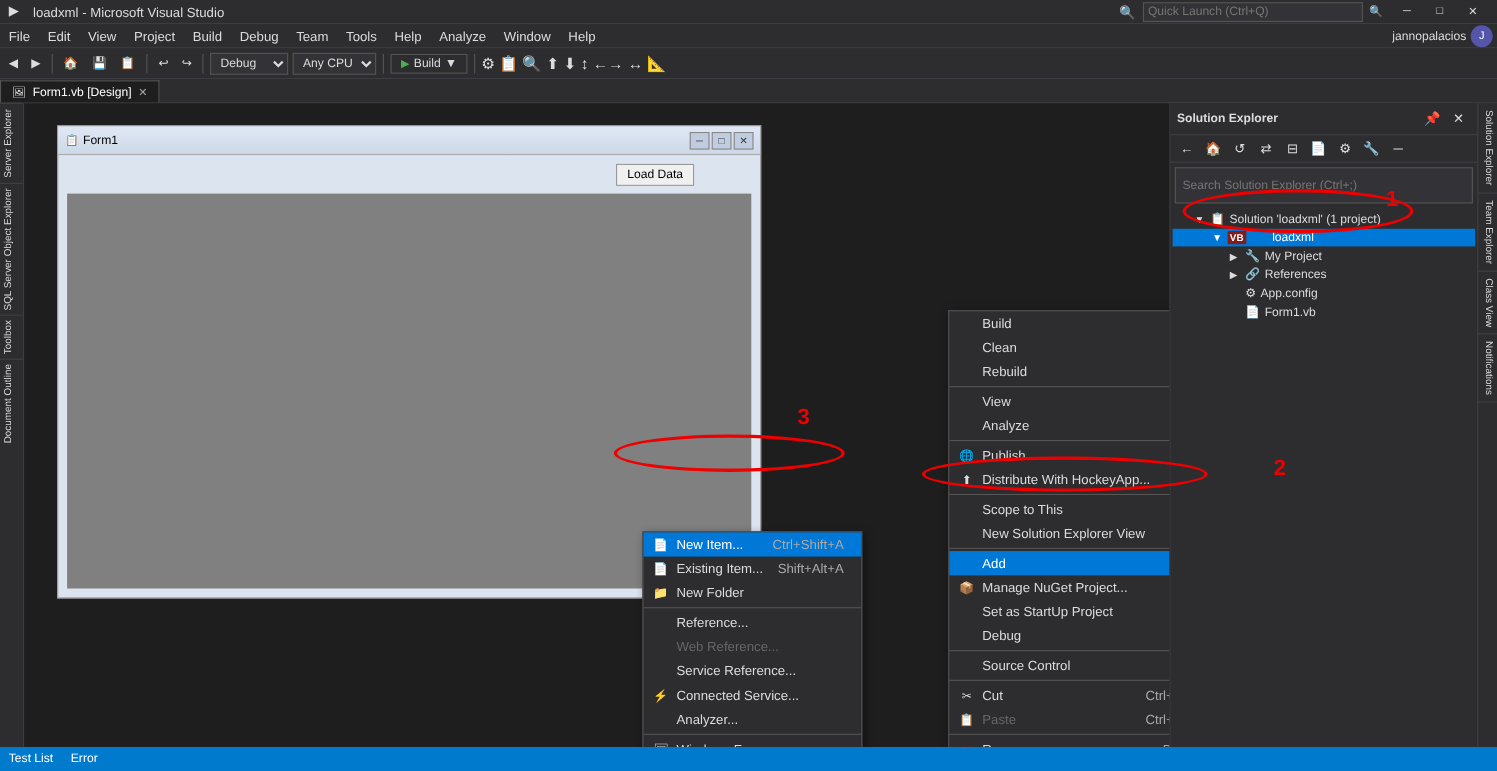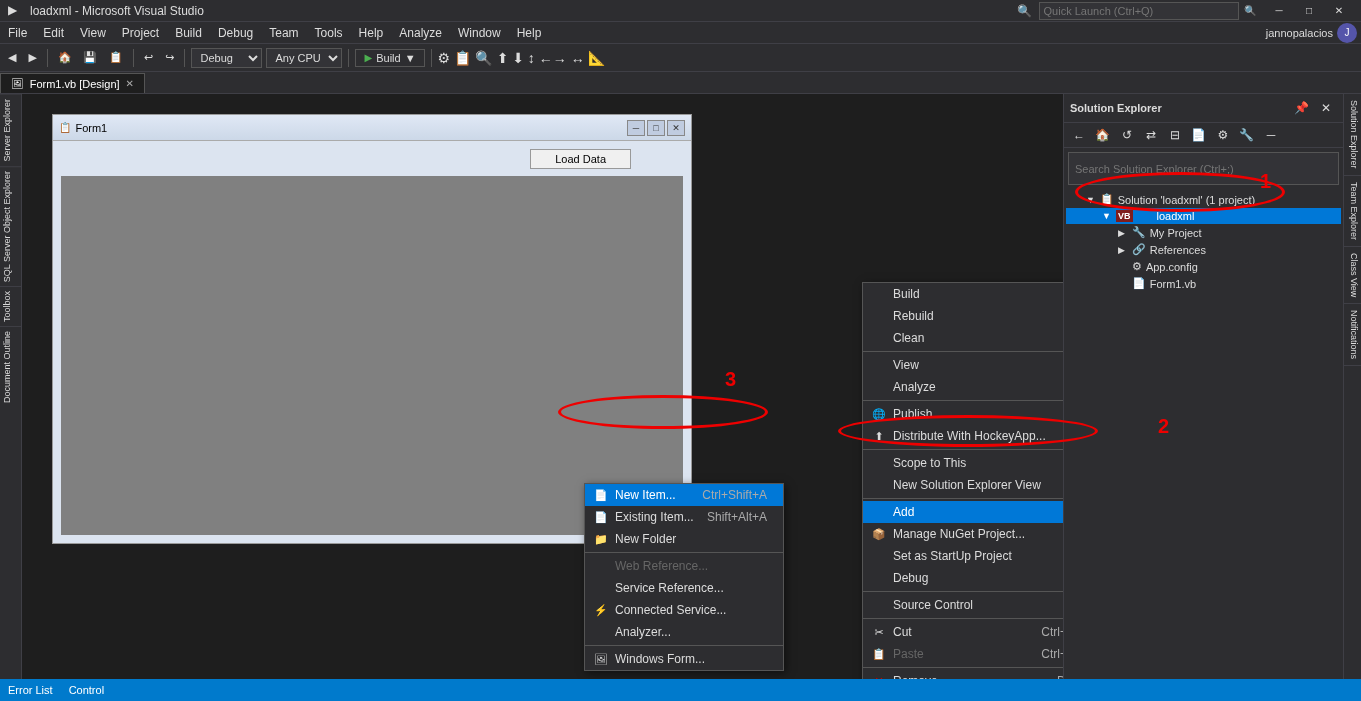--- a/index.html
+++ b/index.html
@@ -189,21 +189,21 @@
       padding: 8px;
       position: relative;
       height: calc(100% - 26px);
     }
     .load-data-btn {
       position: absolute;
       right: 60px;
       top: 8px;
       background: #f0f0f0;
       border: 1px solid #999;
-      padding: 3px 24px;
+      padding: 3px 9px;
       font-size: 11px;
       cursor: pointer;
       color: #000;
     }
     .gray-panel {
       position: absolute;
       top: 35px;
       left: 8px;
       right: 8px;
       bottom: 8px;
@@ -465,20 +465,24 @@
       <div class="context-menu-item">
         <span class="context-menu-icon">📄</span>
         <span>Existing Item...</span>
         <span class="context-menu-shortcut">Shift+Alt+A</span>
       </div>
       <div class="context-menu-item">
         <span class="context-menu-icon">📁</span>
         <span>New Folder</span>
       </div>
       <div class="context-menu-sep"></div>
+      <div class="context-menu-item">
+        <span class="context-menu-icon"></span>
+        <span>Reference...</span>
+      </div>
       <div class="context-menu-item disabled">
         <span class="context-menu-icon"></span>
         <span>Web Reference...</span>
       </div>
       <div class="context-menu-item">
         <span class="context-menu-icon"></span>
         <span>Service Reference...</span>
       </div>
       <div class="context-menu-item">
         <span class="context-menu-icon">⚡</span>
@@ -496,25 +500,25 @@
 
     </div>
 
     <div class="context-menu" style="left:840px;top:188px;min-width:230px;">
       <div class="context-menu-item">
         <span class="context-menu-icon"></span>
         <span>Build</span>
       </div>
       <div class="context-menu-item">
         <span class="context-menu-icon"></span>
+        <span>Clean</span>
+      </div>
+      <div class="context-menu-item">
+        <span class="context-menu-icon"></span>
         <span>Rebuild</span>
-      </div>
-      <div class="context-menu-item">
-        <span class="context-menu-icon"></span>
-        <span>Clean</span>
       </div>
       <div class="context-menu-sep"></div>
       <div class="context-menu-item">
         <span class="context-menu-icon"></span>
         <span>View</span>
 
       </div>
       <div class="context-menu-item">
         <span class="context-menu-icon"></span>
         <span>Analyze</span>
@@ -661,22 +665,22 @@
 
   <div class="right-sidebar-labels">
     <div class="right-sidebar-label">Solution Explorer</div>
     <div class="right-sidebar-label">Team Explorer</div>
     <div class="right-sidebar-label">Class View</div>
     <div class="right-sidebar-label">Notifications</div>
   </div>
 </div>
 
 <div class="status-bar">
-  <span>Error List</span>
-  <span>Control</span>
+  <span>Test List</span>
+  <span>Error</span>
 </div>
 
 <div class="overlay-circle" style="left:1075px;top:172px;width:210px;height:40px;"></div>
 <div class="overlay-num" style="left:1260px;top:170px;">1</div>
 
 <div class="overlay-circle" style="left:838px;top:415px;width:260px;height:32px;"></div>
 <div class="overlay-num" style="left:1158px;top:415px;">2</div>
 
 <div class="overlay-circle" style="left:558px;top:395px;width:210px;height:34px;"></div>
 <div class="overlay-num" style="left:725px;top:368px;">3</div>

